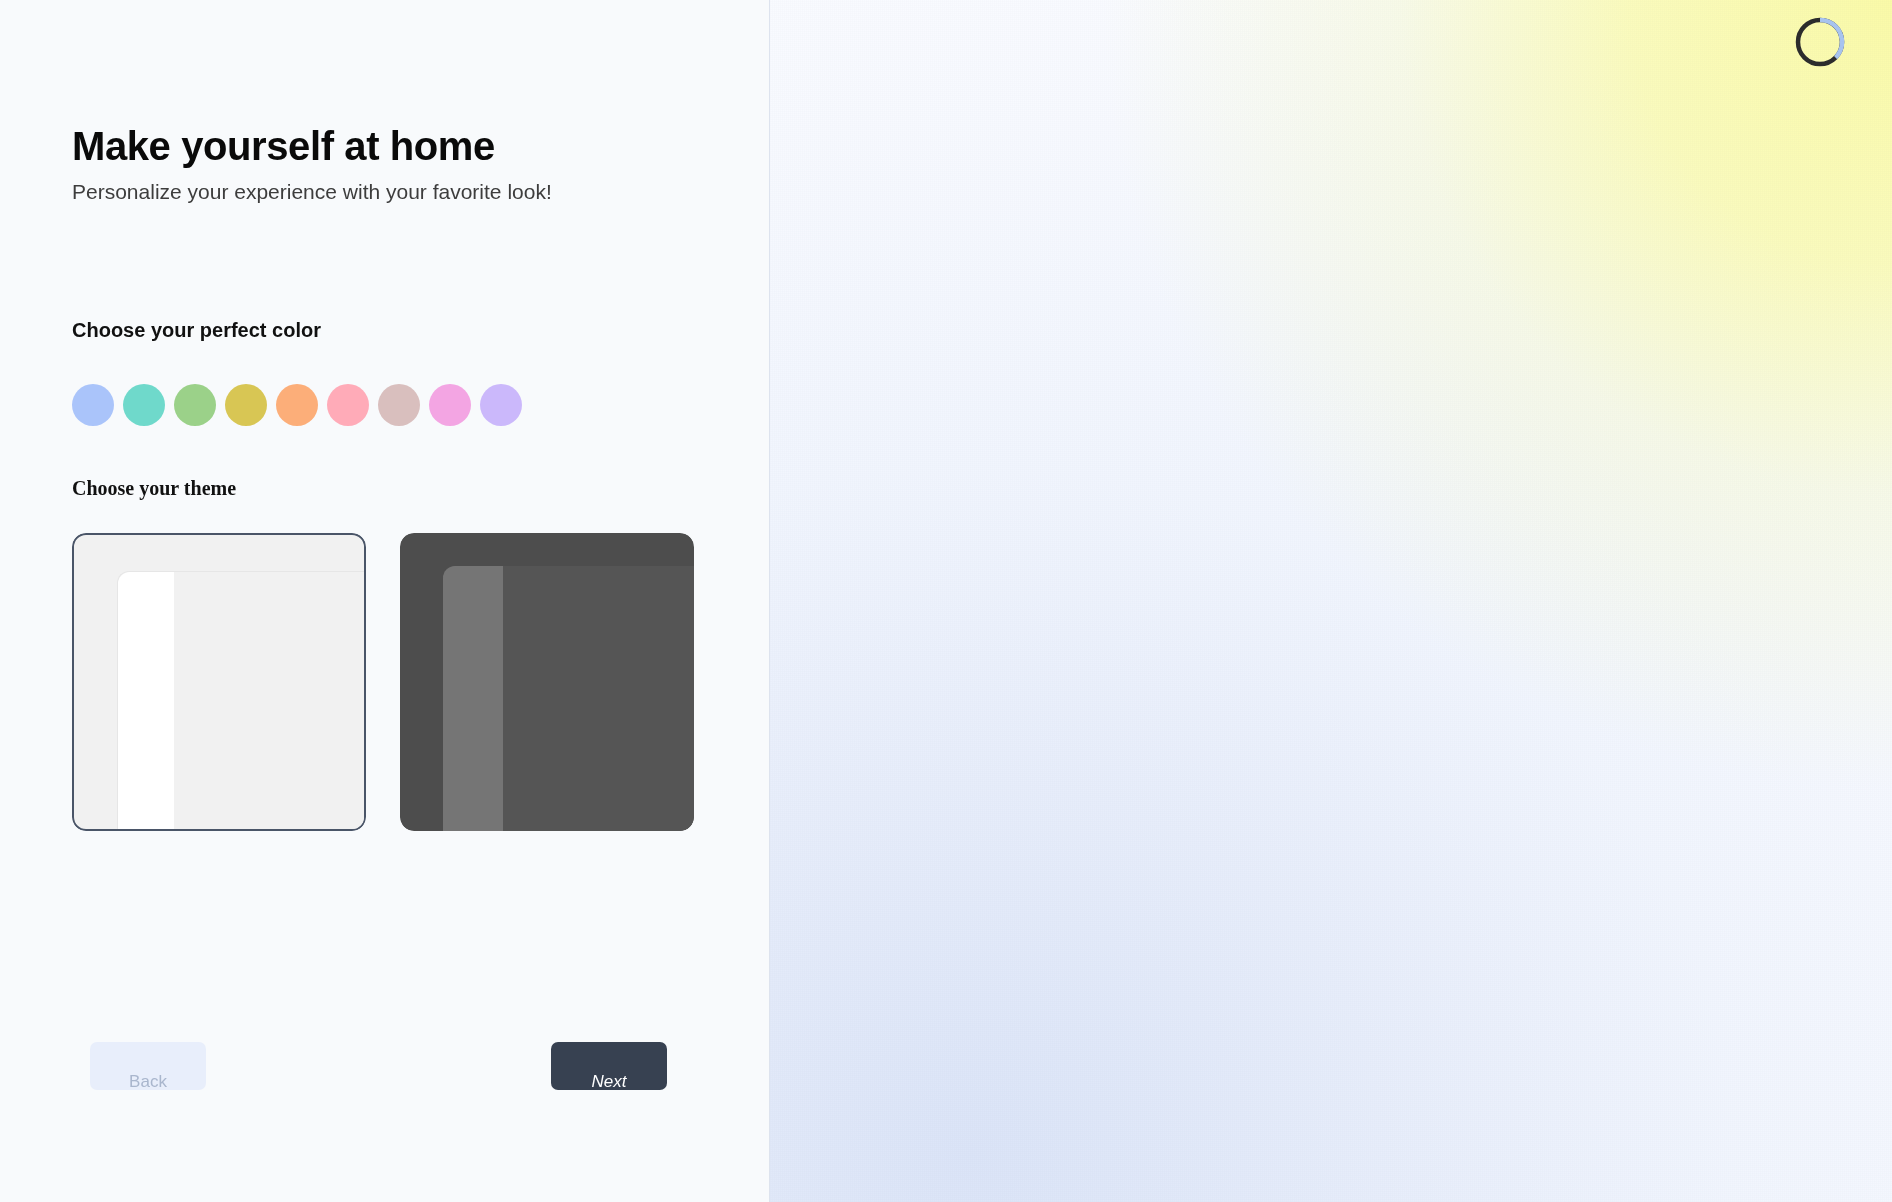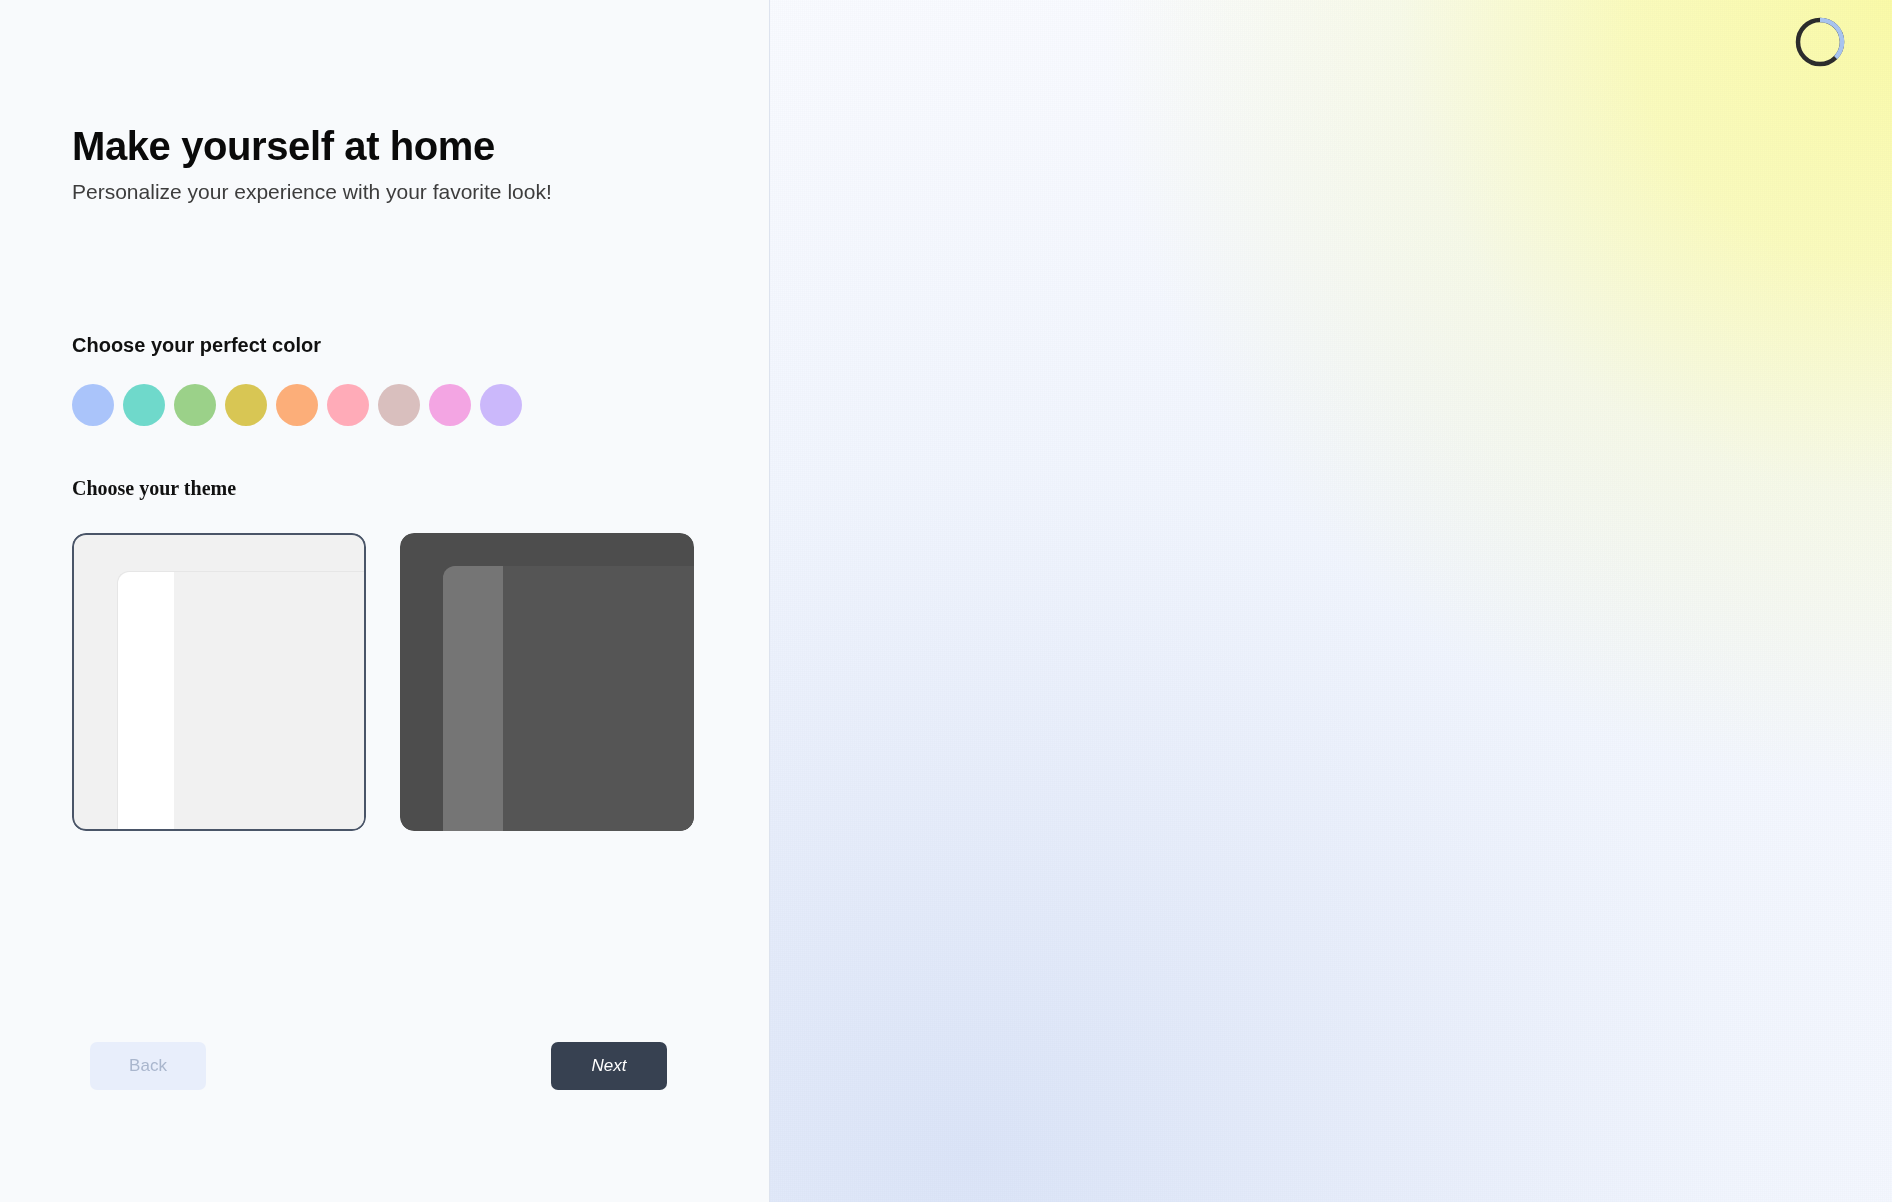--- a/index.html
+++ b/index.html
@@ -64,21 +64,21 @@
   }
 
   .section-label {
     position: absolute;
     left: 0;
     font-size: 20px;
     font-weight: 700;
     color: #111;
     white-space: nowrap;
   }
-  .section-label.colors { top: 334px; text-align: center; }
+  .section-label.colors { top: 319px; text-align: center; }
   .section-label.themes { top: 477px; font-family: Liberation Serif, serif; }
 
   
   .swatch-row {
     position: absolute;
     left: 0;
     top: 384px;
     display: flex;
     gap: 9px;
   }
@@ -181,21 +181,21 @@
   .btn {
     position: absolute;
     height: 48px;
     border: none;
     border-radius: 7px;
     font-family: "Liberation Sans", sans-serif;
     font-size: 17px;
     font-weight: 400;
     cursor: pointer;
     line-height: 48px;
-    padding: 0;
+    padding: 16px;
     text-align: center;
   }
 
   .btn-back {
     left: 18px;
     top: 0;
     width: 116px;
     background: #e8eefb;
     color: #a9b6cd;
     cursor: default;

